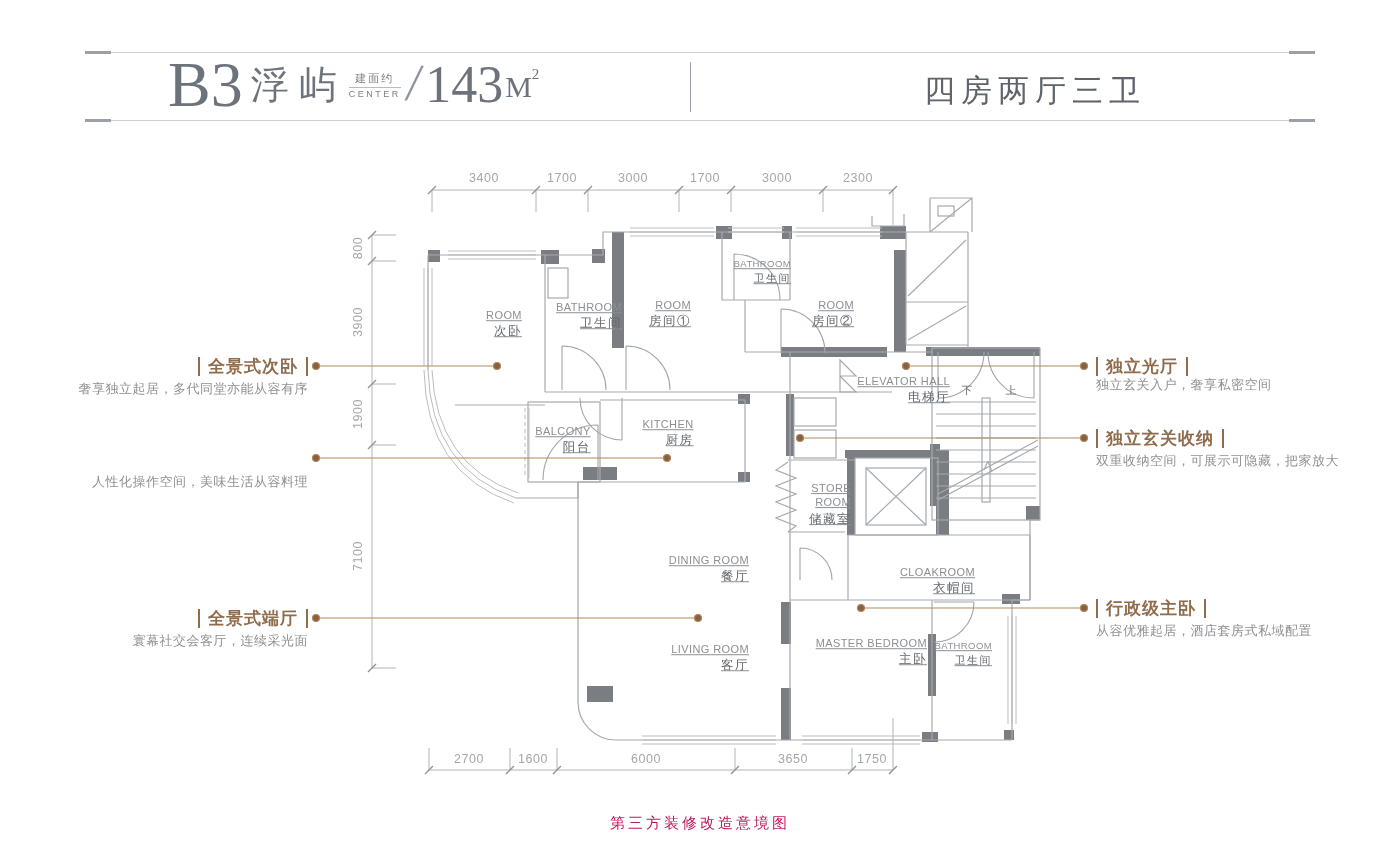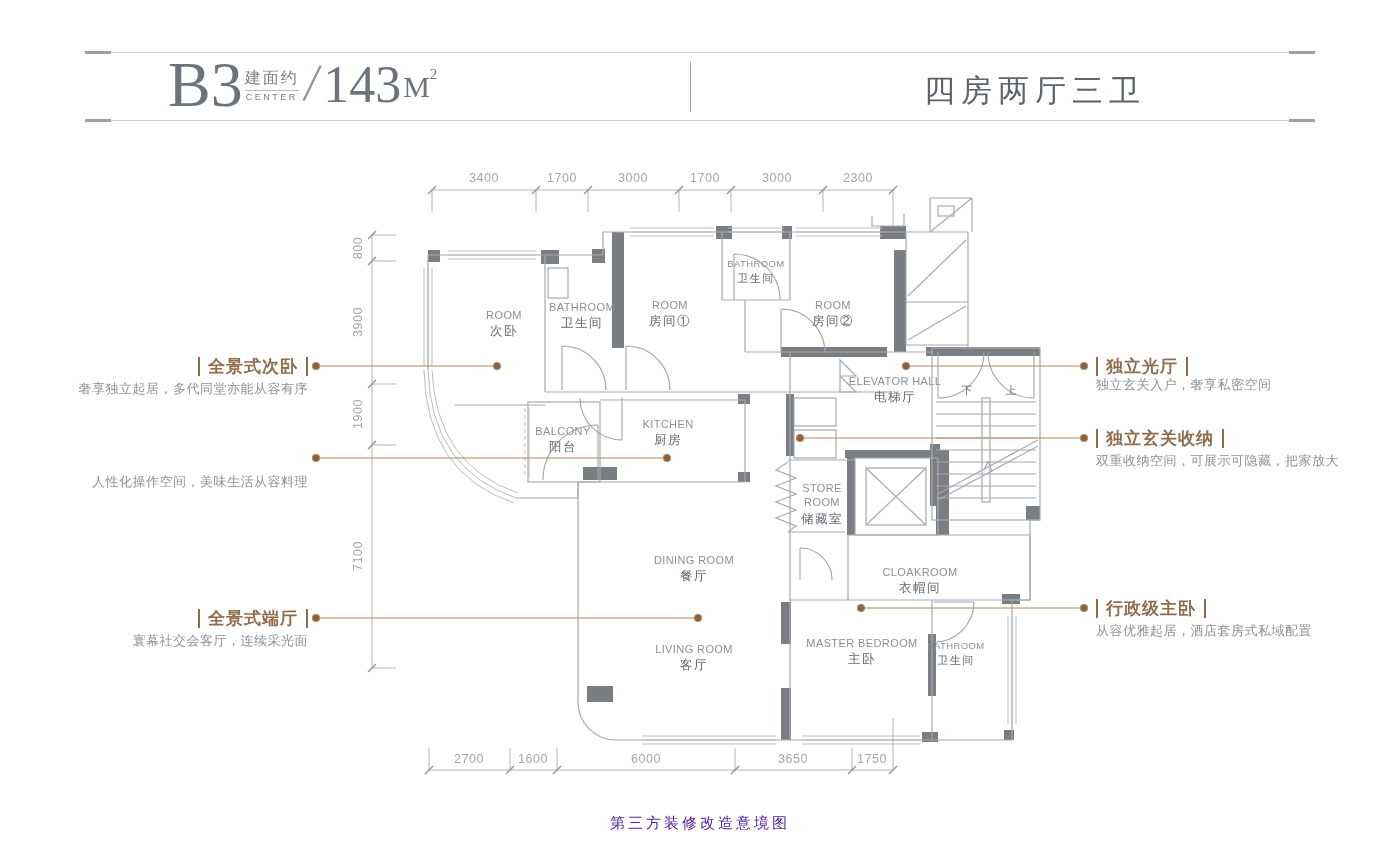--- a/index.html
+++ b/index.html
@@ -8,66 +8,67 @@
   svg{position:absolute;left:0;top:0;pointer-events:none;}
 
   
   .hline{position:absolute;left:85px;width:1230px;height:1px;background:#cfd2d5;}
   .hcap{position:absolute;width:26px;height:3px;background:#9aa0a6;}
   .htitle{position:absolute;left:168px;top:50px;height:70px;display:flex;align-items:center;
           color:#6d737b;font-family:"Liberation Serif",serif;}
   .b3{font-size:64px;line-height:1;}
   .uname{font-size:38px;letter-spacing:10px;margin-left:8px;}
   .minibox{margin-left:2px;margin-right:2px;text-align:center;color:#7b8189;font-family:"Liberation Sans",sans-serif;}
-  .minibox .l1{font-size:16px;letter-spacing:2px;}
+  .minibox .l1{font-size:11px;letter-spacing:2px;}
   .minibox .l2{font-size:9px;letter-spacing:2.5px;border-top:1px solid #b7bcc1;margin-top:1px;padding-top:1px;}
   .slash{font-size:52px;font-weight:300;color:#8e949b;margin:0 4px 6px 4px;transform:skewX(-8deg);}
   .a143{font-size:52px;line-height:1;}
   .aM{font-size:30px;margin-left:2px;}
   .asup{font-size:15px;vertical-align:18px;}
   .vdiv{position:absolute;left:690px;top:62px;width:1px;height:50px;background:#9aa0a6;}
   .rtitle{position:absolute;left:850px;top:70px;width:370px;text-align:center;
           font-family:"Liberation Serif",serif;font-size:31px;letter-spacing:6px;color:#5d646c;}
 
   
   .co-title{position:absolute;font-size:17px;font-weight:bold;color:#8f6c4c;letter-spacing:1px;line-height:1;}
   .co-title .bars{display:inline-block;border-left:2px solid #8f6c4c;border-right:2px solid #8f6c4c;padding:1px 8px;}
   .co-sub{position:absolute;font-size:13px;color:#8e9094;letter-spacing:.5px;line-height:1;}
   .co-left{left:18px;width:290px;text-align:right;}
   .co-right{left:1096px;width:300px;text-align:left;}
 
   
-  .room{position:absolute;text-align:center;transform:translate(-50%,-50%);
-        color:#8b9094;font-size:11px;letter-spacing:.4px;line-height:1.3;}
+  .room{position:absolute;text-align:right;transform:translate(-50%,-50%);
+        color:#8b9094;font-size:11px;letter-spacing:.4px;line-height:1.3;text-decoration:underline;}
   .room .zh{display:block;color:#63686e;font-size:12.5px;letter-spacing:1.5px;margin-top:1px;}
   .room.sm{font-size:9.5px;}
   .room.sm .zh{font-size:11px;}
   .stairtxt{position:absolute;transform:translate(-50%,-50%);font-size:11px;color:#6a6f75;}
 
   
   .dim{position:absolute;transform:translate(-50%,-50%);font-size:12.5px;color:#a2a7ab;letter-spacing:.5px;}
   .dim.rot{transform:translate(-50%,-50%) rotate(-90deg);}
 
   .caption{position:absolute;left:700px;top:814px;transform:translateX(-50%);
-           font-size:15px;color:#4c1d95;letter-spacing:3px;}
+           font-size:15px;color:#be185d;letter-spacing:3px;}
 </style>
 </head>
 <body>
 
 <div id="page">
 
   <div class="hline" style="top:52px"></div>
   <div class="hline" style="top:120px"></div>
   <div class="hcap" style="left:85px;top:51px"></div>
   <div class="hcap" style="left:1289px;top:51px"></div>
   <div class="hcap" style="left:85px;top:119px"></div>
   <div class="hcap" style="left:1289px;top:119px"></div>
 
   <div class="htitle">
     <span class="b3">B3</span>
+    <span class="uname">浮屿</span>
     <span class="minibox">
       <span class="l1" style="display:block">建面约</span>
       <span class="l2" style="display:block">CENTER</span>
     </span>
     <span class="slash">/</span>
     <span class="a143">143</span>
     <span class="aM"><span>M</span><sup class="asup">2</sup></span>
   </div>
 
   <div class="vdiv"></div>

